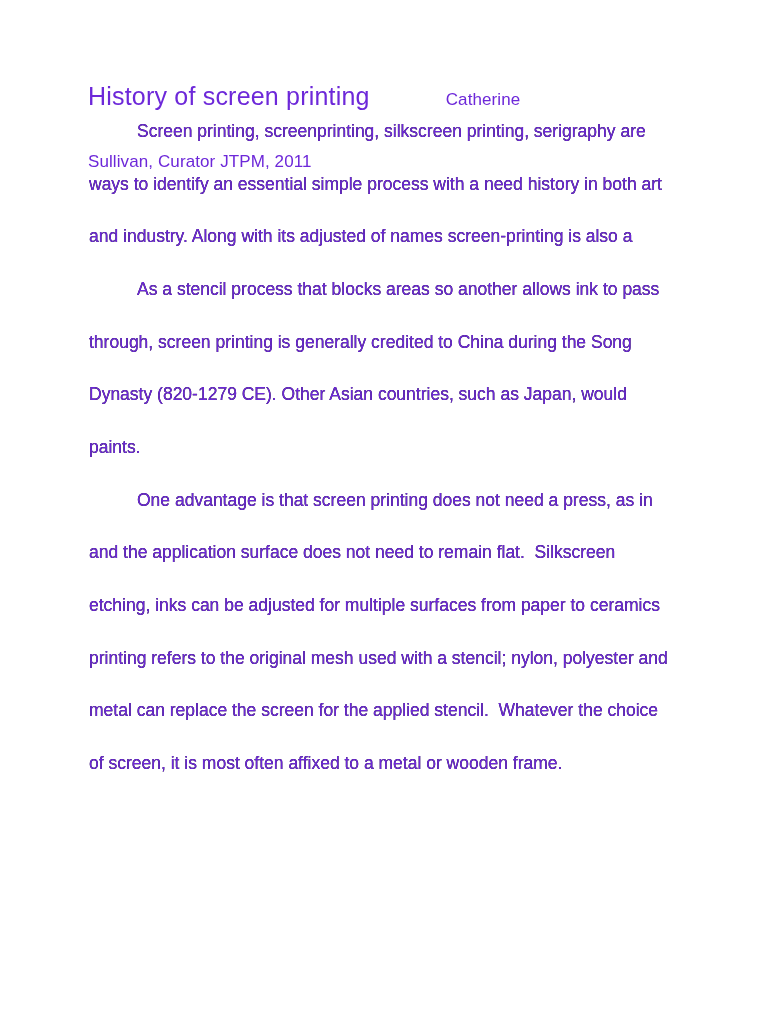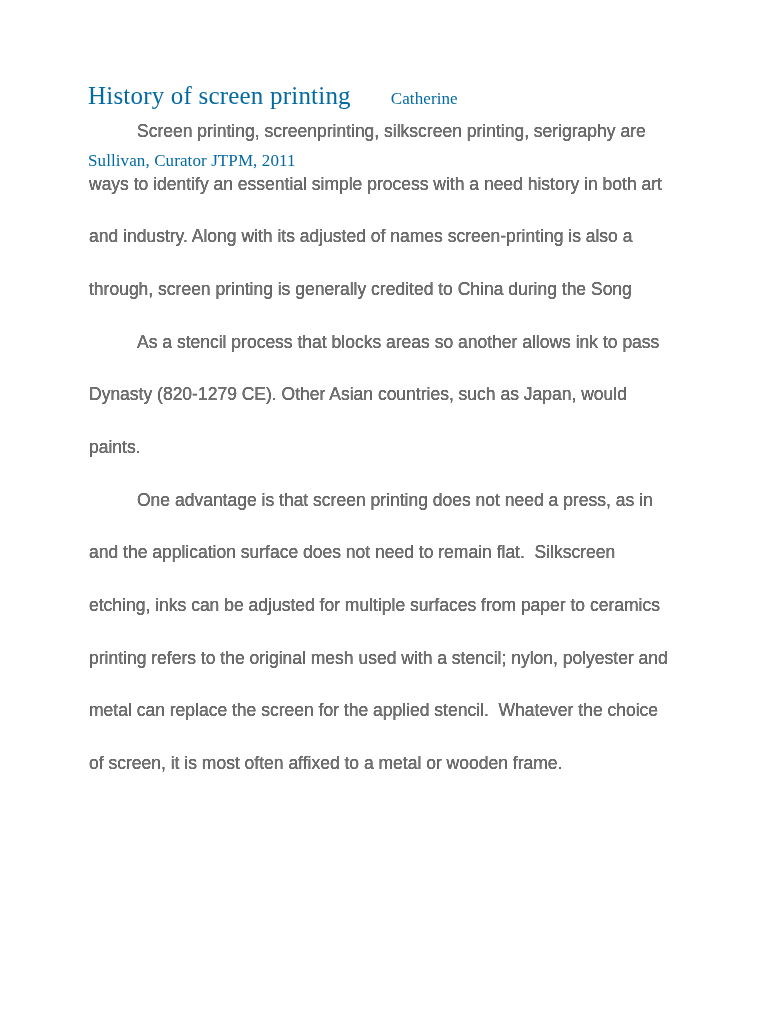--- a/index.html
+++ b/index.html
@@ -12,51 +12,51 @@
     width: 768px;
     height: 1024px;
     background: #ffffff;
     overflow: hidden;
   }
   
   .header {
     position: absolute;
     left: 88px;
     top: 47px;
-    color: #0369a1;
-    font-family: Liberation Serif, serif;
+    color: #6d28d9;
+    font-family: Liberation Sans, sans-serif;
     white-space: pre;
   }
   .header-line1 {
     display: flex;
     align-items: baseline;
     line-height: 26px;
   }
   .title {
     font-size: 25px;
     letter-spacing: 0.2px;
   }
   .byline {
     font-size: 17px;
     letter-spacing: 0.1px;
   }
   .byline-gap {
-    margin-left: 40px;
+    margin-left: 76px;
   }
   .header-line2 {
     line-height: 21px;
     margin-top: 2px;
   }
   
   .body-text {
     position: absolute;
     left: 89px;
     top: 105px;
     width: 640px;
-    color: #737373;
+    color: #6d28d9;
     font-size: 17.5px;
     text-shadow: 0 0 0.45px #000;
   }
   .line {
     height: 52.7px;
     display: flex;
     align-items: center;
     white-space: pre;
   }
   .line.indent {
@@ -73,22 +73,22 @@
       <span class="title">History of screen printing</span>
       <span class="byline byline-gap">Catherine</span>
     </div>
     <div class="header-line2 byline">Sullivan, Curator JTPM, 2011</div>
   </div>
 
   <div class="body-text" id="body-text">
       <div class="line indent">Screen printing, screenprinting, silkscreen printing, serigraphy are</div>
       <div class="line">ways to identify an essential simple process with a need history in both art</div>
       <div class="line">and industry. Along with its adjusted of names screen-printing is also a</div>
+      <div class="line indent">As a stencil process that blocks areas so another allows ink to pass</div>
       <div class="line">through, screen printing is generally credited to China during the Song</div>
-      <div class="line indent">As a stencil process that blocks areas so another allows ink to pass</div>
       <div class="line">Dynasty (820-1279 CE). Other Asian countries, such as Japan, would</div>
       <div class="line">paints.</div>
       <div class="line indent">One advantage is that screen printing does not need a press, as in</div>
       <div class="line">and the application surface does not need to remain flat.  Silkscreen</div>
       <div class="line">etching, inks can be adjusted for multiple surfaces from paper to ceramics</div>
       <div class="line">printing refers to the original mesh used with a stencil; nylon, polyester and</div>
       <div class="line">metal can replace the screen for the applied stencil.  Whatever the choice</div>
       <div class="line">of screen, it is most often affixed to a metal or wooden frame.</div>
     </div>
 

